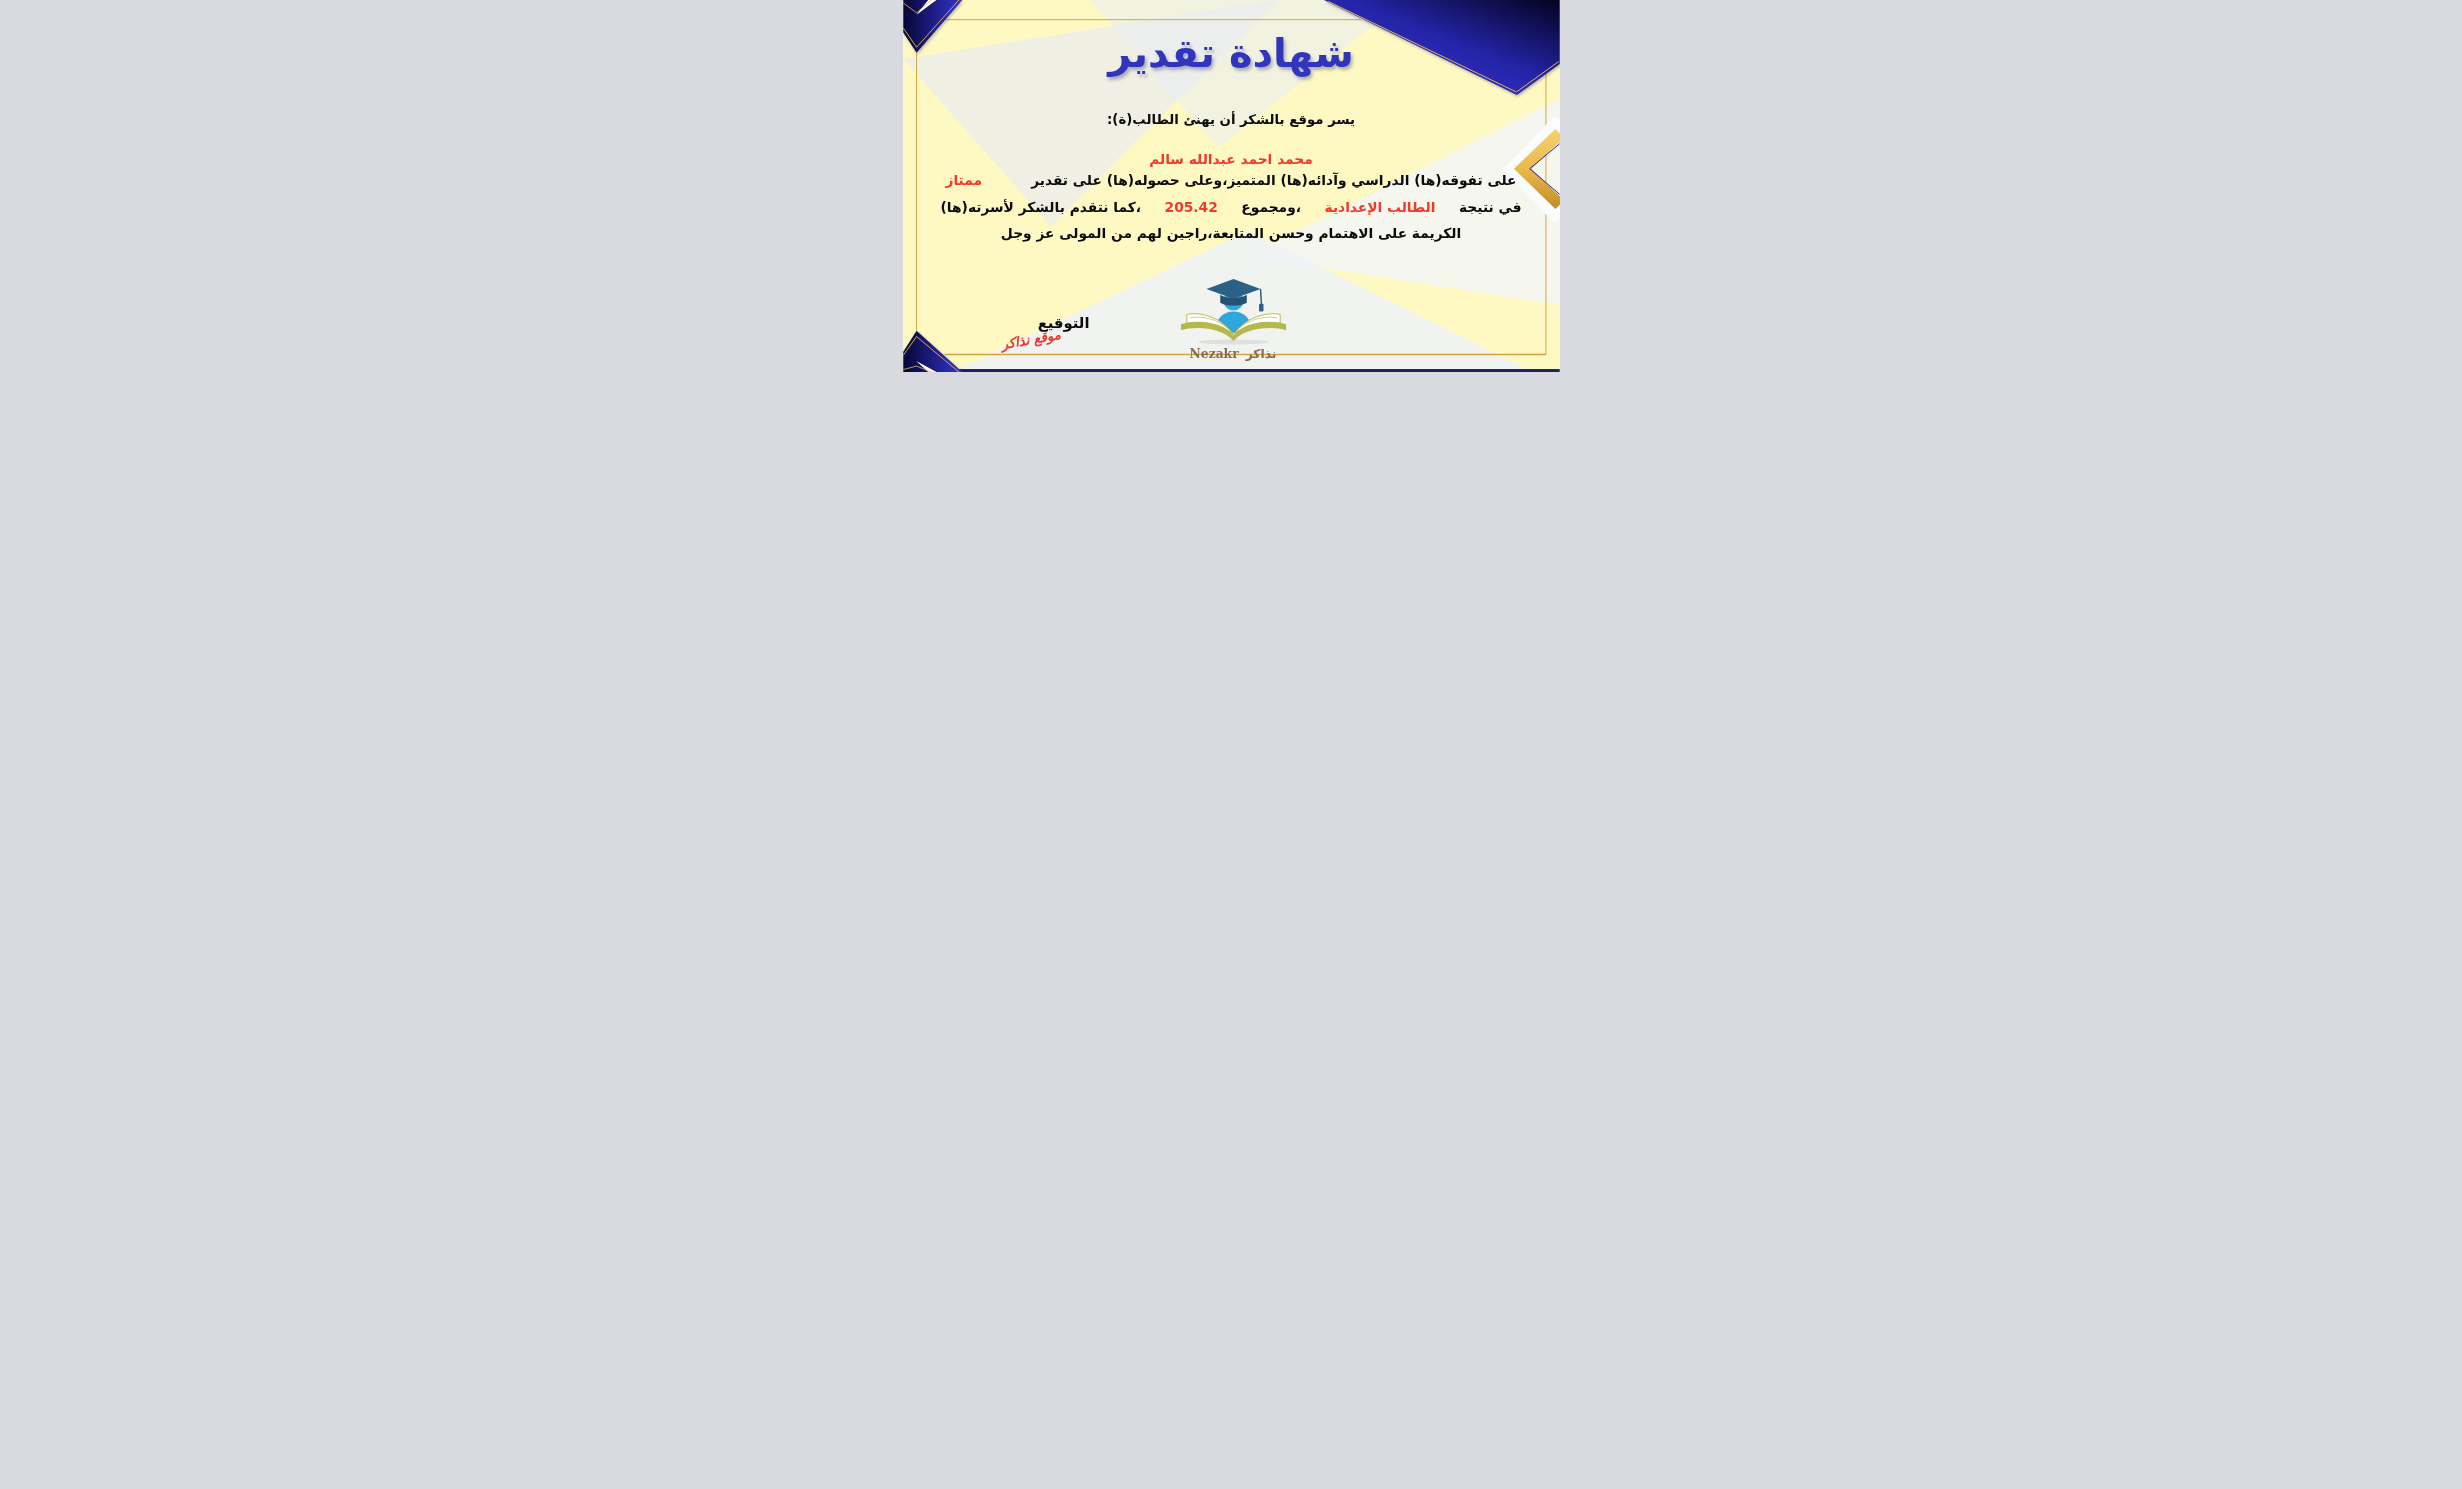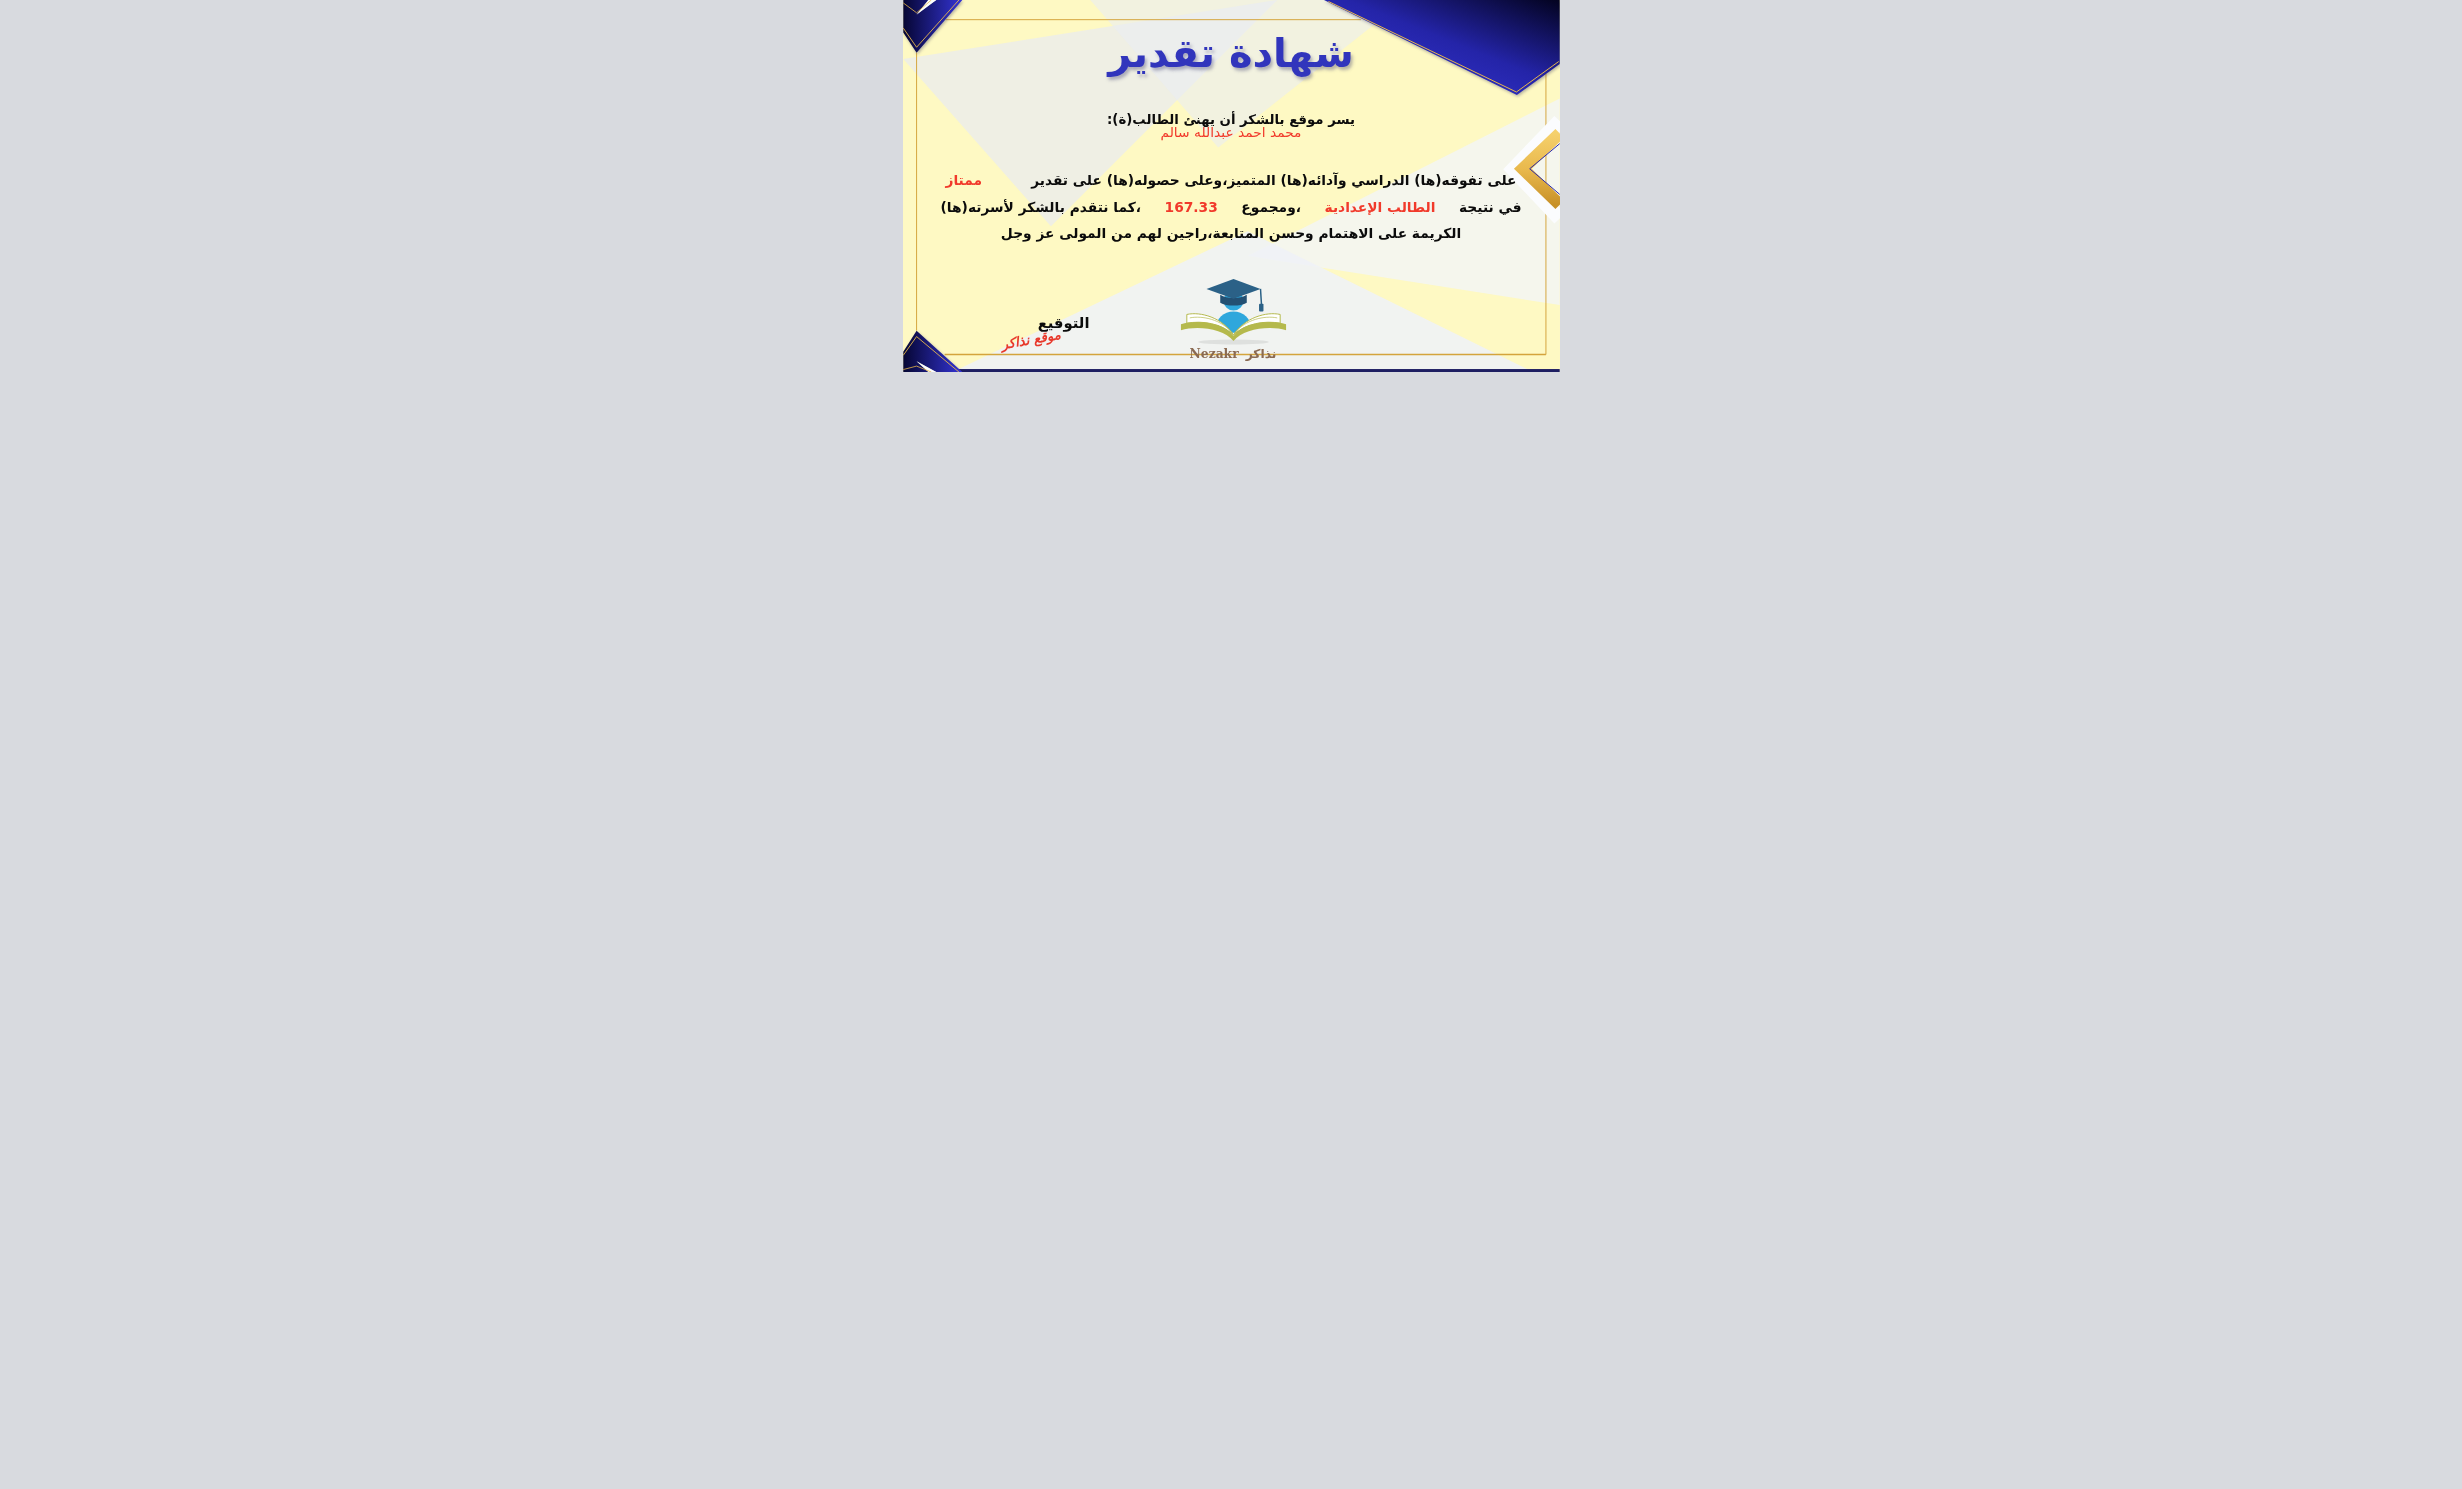--- a/index.html
+++ b/index.html
@@ -15,21 +15,21 @@
   .shadowed{filter:drop-shadow(2px 3px 3px rgba(40,40,90,.35));}
   .txt{position:absolute;direction:rtl;color:#0b0b0b;}
   .page-title{
     top:28.6px;left:0;width:100%;
     text-align:center;
     font-size:40px;font-weight:bold;line-height:1.2;
     color:#3135bc;
     text-shadow:2px 2.5px 3.4px rgba(60,60,110,.38);
   }
   .intro-line{top:107px;left:0;width:100%;text-align:center;font-size:13.3px;font-weight:bold;line-height:26.6px;}
-  .student-name{top:119px;left:0;width:100%;text-align:center;font-size:13.8px;font-weight:normal;line-height:26.6px;color:#f13a2b;}
+  .student-name{top:146px;left:0;width:100%;text-align:center;font-size:13.8px;font-weight:bold;line-height:26.6px;color:#f13a2b;}
   .body-line{font-size:13.8px;font-weight:bold;line-height:26.6px;white-space:nowrap;}
   .flexline{display:flex;justify-content:space-between;align-items:baseline;}
   .l3{top:167px;left:43px;width:571px;}
   .l4{top:194px;left:38px;width:581px;}
   .l5{top:220px;left:0;width:100%;text-align:center;}
   .l6{top:246px;left:0;width:100%;text-align:center;}
   .red{color:#f13a2b;}
   .sig-label{top:313px;left:69px;width:118px;text-align:right;font-size:14.8px;font-weight:bold;line-height:19.7px;}
   .sig-script{
     top:332px;left:64px;width:128px;text-align:center;
@@ -122,21 +122,21 @@
 
   <div class="txt body-line flexline l3">
     <span>على تفوقه(ها) الدراسي وآدائه(ها) المتميز،وعلى حصوله(ها) على تقدير</span>
     <span class="red">ممتاز</span>
   </div>
 
   <div class="txt body-line flexline l4">
     <span>في نتيجة</span>
     <span class="red">الطالب الإعدادية</span>
     <span>،ومجموع</span>
-    <span class="red">167.33</span>
+    <span class="red">205.42</span>
     <span>،كما نتقدم بالشكر لأسرته(ها)</span>
   </div>
 
   <div class="txt body-line l5">الكريمة على الاهتمام وحسن المتابعة،راجين لهم من المولى عز وجل</div>
 
 
   <div class="txt sig-label">التوقيع</div>
   <div class="txt sig-script">موقع نذاكر</div>
 
   <div class="logo">

